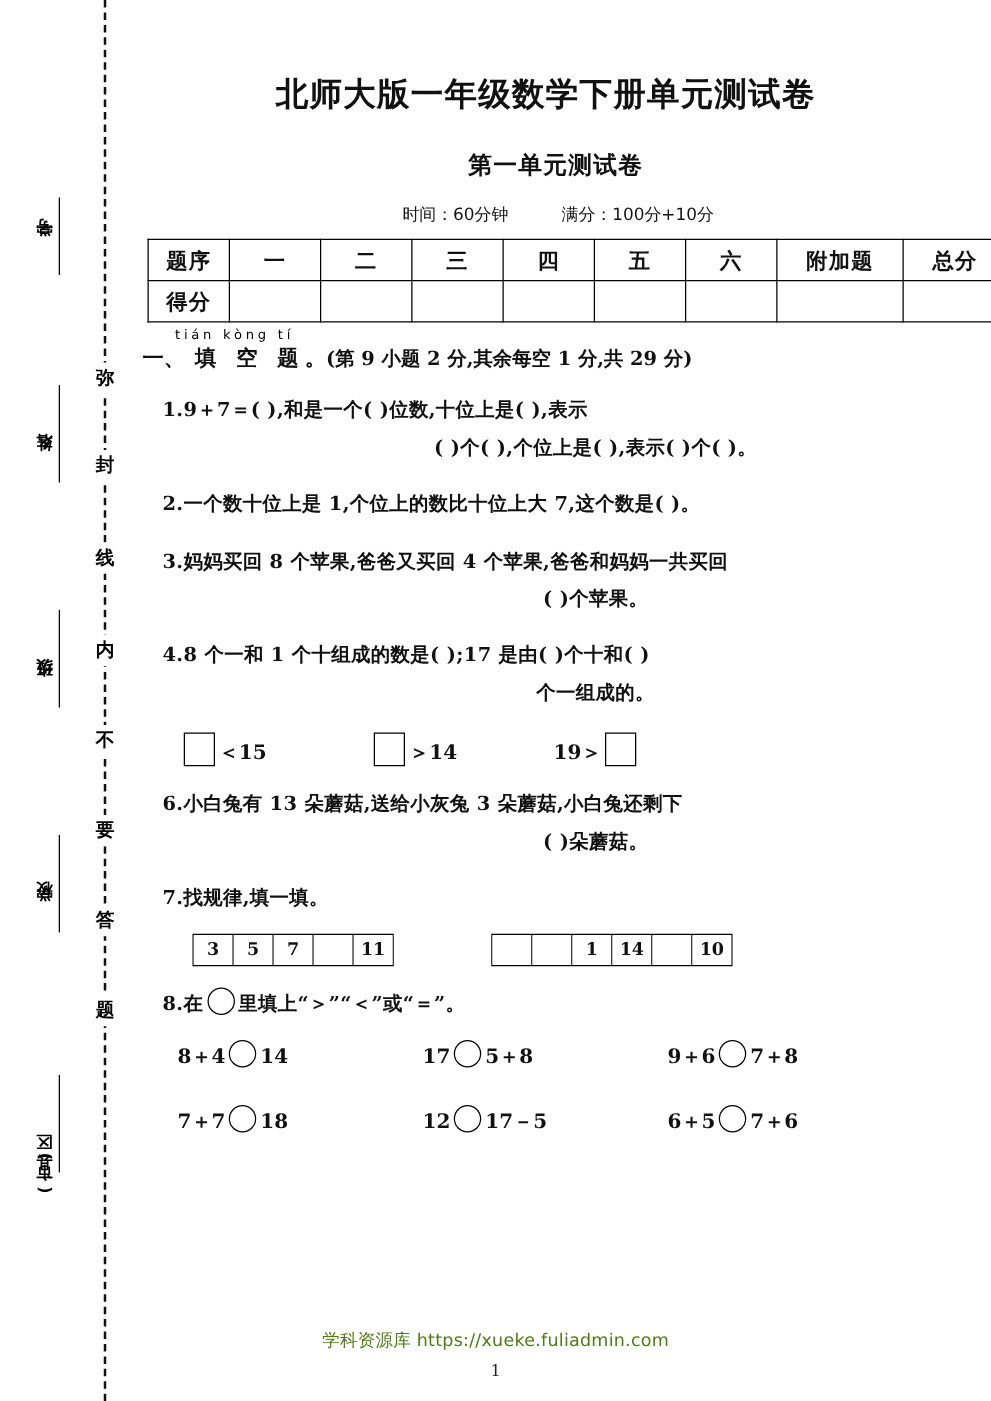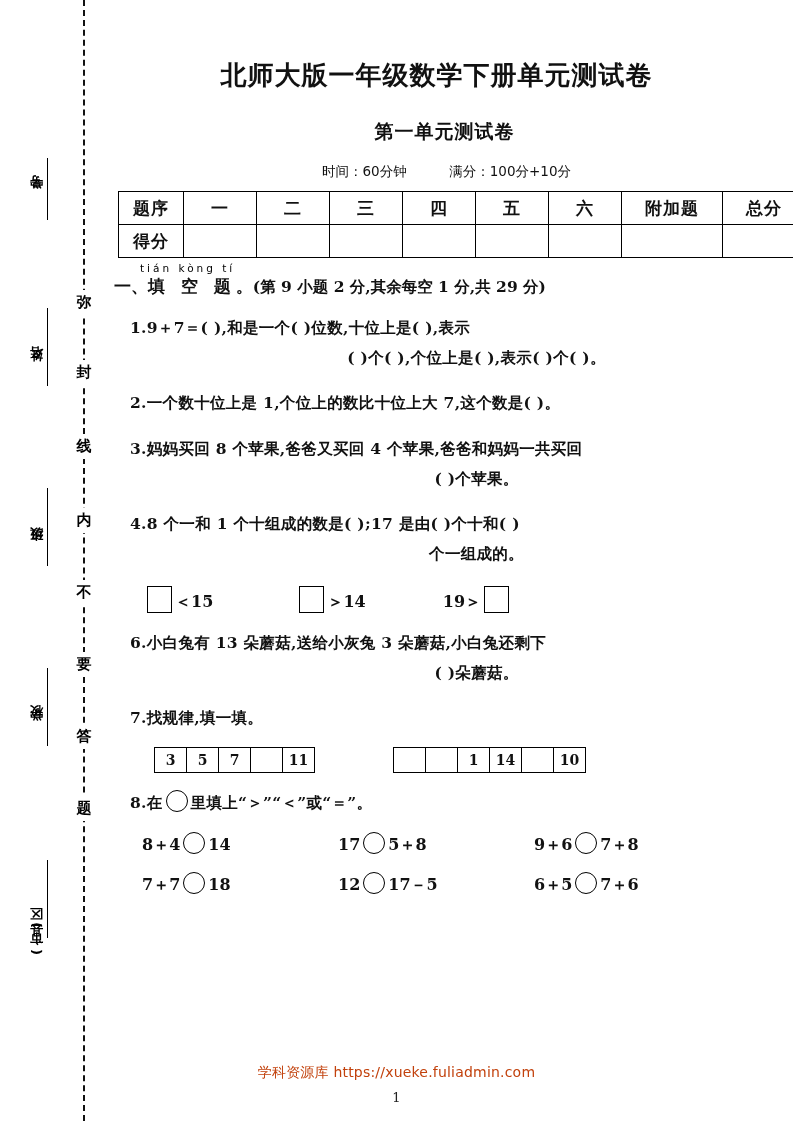--- a/index.html
+++ b/index.html
@@ -120,21 +120,21 @@
     letter-spacing:3px;
     color:#000;
     white-space:nowrap;
   }
   .section-head{
     font-family:"DejaVu Sans","Liberation Sans",sans-serif;
     font-size:17px;
     font-weight:700;
     white-space:nowrap;
   }
-  .section-head .head-title{letter-spacing:5px;}
+  .section-head .head-title{letter-spacing:5px;margin-left:8px;}
   .section-head .head-note{
     font-family:"DejaVu Serif","Liberation Serif",serif;
     font-size:15.5px;
     font-weight:700;
     letter-spacing:0px;
   }
 
   
   .q{
     margin:15px 0 0 22px;
@@ -203,39 +203,39 @@
     font-weight:700;
     background:#fff;
   }
   .strip .c:last-child{border-right:none;}
   .strip-gap{width:78px;}
 
   
   .expr-rows{margin:14px 0 0 34px;}
   .expr-row{
     display:flex;
-    margin-top:16px;
+    margin-top:28px;
     font-size:16px;
     font-weight:700;
     font-family:"DejaVu Serif","Liberation Serif",serif;
   }
   .expr-row:first-child{margin-top:6px;}
   .expr-cell{width:196px;}
 
   
   #footer{
     position:absolute;
     left:0;top:1064px;
     width:793px;
     text-align:center;
   }
   .watermark{
     font-family:"DejaVu Sans","Liberation Sans",sans-serif;
     font-size:14px;
-    color:#c2410c;
+    color:#4d7c0f;
     letter-spacing:0.2px;
   }
   .pageno{
     margin-top:8px;
     font-family:"DejaVu Serif","Liberation Serif",serif;
     font-size:13px;
     color:#222;
   }
 </style>
 </head>

